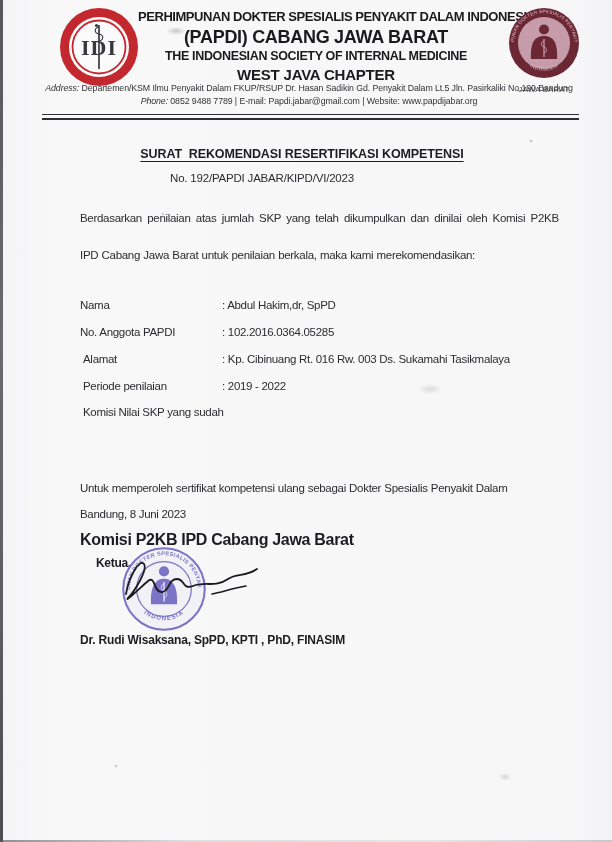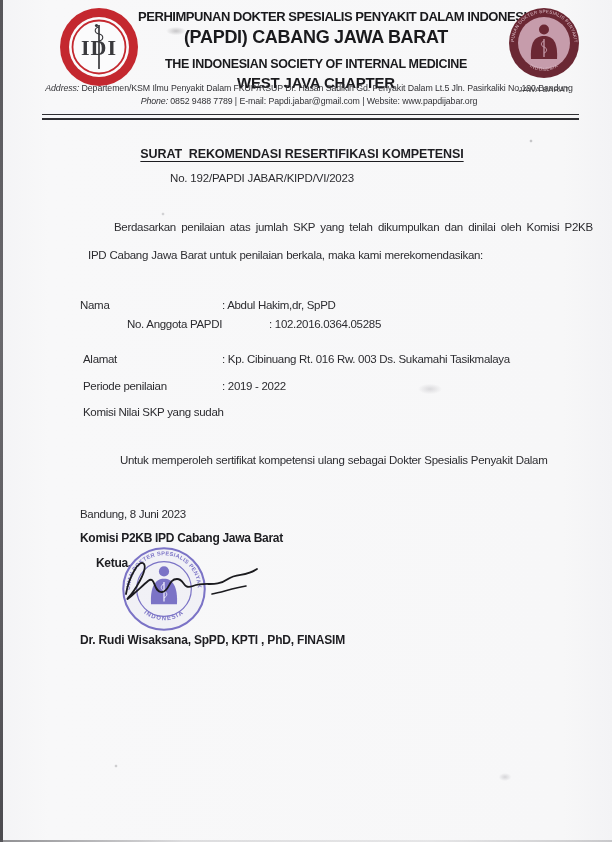--- a/index.html
+++ b/index.html
@@ -29,21 +29,21 @@
     background:linear-gradient(90deg, rgba(90,90,94,.65) 0%, rgba(140,140,144,.25) 30%, rgba(150,150,154,.18) 70%, rgba(120,120,124,.35) 100%);
   }
   .abs { position:absolute; }
   .t   { position:absolute; white-space:nowrap; font-size:11.5px; letter-spacing:-0.3px; color:#2c2c30; }
   .b   { font-weight:bold; color:#1d1d21; }
 
   
   .org-block { position:absolute; left:138px; top:9px; width:356px; text-align:center; color:#1a1a1d; }
   .org-l1 { font-size:13px;   font-weight:bold; letter-spacing:-0.45px; white-space:nowrap; }
   .org-l2 { font-size:18px;   font-weight:bold; letter-spacing:-0.3px;  margin-top:3px; }
-  .org-l3 { font-size:12.5px; font-weight:bold; letter-spacing:-0.35px; margin-top:9px; white-space:nowrap; }
+  .org-l3 { font-size:12.5px; font-weight:bold; letter-spacing:-0.35px; margin-top:1px; white-space:nowrap; }
   .org-l4 { font-size:15px; font-weight:bold; letter-spacing:-0.2px;  margin-top:3px; }
   .addr-block { position:absolute; left:40px; top:82px; width:538px; text-align:center; color:#333337; }
   .addr-line { font-size:8.8px; letter-spacing:-0.1px; line-height:12.5px; white-space:nowrap; }
   .addr-label { font-style:italic; }
   .logo-caption { position:absolute; left:505px; top:85px; width:78px; text-align:center;
                   font-size:7.6px; letter-spacing:0.4px; color:#3c3c40; }
   .rule {
     position:absolute; left:42px; top:114px; width:537px; height:3px;
     border-top:1.2px solid #2e2e32; border-bottom:2.4px solid #2e2e32;
   }
@@ -51,22 +51,22 @@
   
   .doc-title { position:absolute; left:0; top:144px; width:604px; text-align:center; }
   .doc-title span {
     font-size:12.5px; font-weight:bold; letter-spacing:-0.1px; color:#1d1d21;
     text-decoration:underline; text-underline-offset:3px; white-space:pre;
   }
   .doc-number { position:absolute; left:0; top:172px; width:524px; text-align:center;
                 font-size:11.5px; letter-spacing:-0.2px; color:#2c2c30; }
 
   
-  .intro1 { left:80px; top:221px; word-spacing:2.4px;margin-left:34px; }
-  .intro2 { left:88px; top:249px; word-spacing:0.4px;text-align:right; }
+  .intro1 { left:80px; top:212px; word-spacing:2.4px; }
+  .intro2 { left:80px; top:249px; word-spacing:0.4px;text-align:right; }
 
   
   .field-label { position:absolute; left:0; }
   .field-value { position:absolute; left:142px; }
   .field-row   { position:absolute; left:80px; width:470px; height:16px;
                  font-size:11.5px; letter-spacing:-0.3px; white-space:nowrap; }
   .field-row.indent .field-label { left:3px; }
 
   
   .stamp { position:absolute; left:120px; top:545px; width:88px; height:88px; }
@@ -132,41 +132,41 @@
   </div>
   <div class="doc-number">No. 192/PAPDI JABAR/KIPD/VI/2023</div>
 
   <div class="t intro1">Berdasarkan penilaian atas jumlah SKP yang telah dikumpulkan dan dinilai oleh Komisi P2KB</div>
   <div class="t intro2">IPD Cabang Jawa Barat untuk penilaian berkala, maka kami merekomendasikan:</div>
 
   <div class="field-row" style="top:299px;">
     <span class="field-label">Nama</span>
     <span class="field-value">: Abdul Hakim,dr, SpPD</span>
   </div>
-  <div class="field-row" style="top:318px;margin-left:47px;">
+  <div class="field-row" style="top:326px;">
     <span class="field-label">No. Anggota PAPDI</span>
     <span class="field-value">: 102.2016.0364.05285</span>
   </div>
   <div class="field-row indent" style="top:353px;">
     <span class="field-label">Alamat</span>
     <span class="field-value">: Kp. Cibinuang Rt. 016 Rw. 003 Ds. Sukamahi Tasikmalaya</span>
   </div>
   <div class="field-row indent" style="top:380px;">
     <span class="field-label">Periode penilaian</span>
     <span class="field-value">: 2019 - 2022</span>
   </div>
   <div class="field-row indent" style="top:406px;">
     <span class="field-label">Komisi Nilai SKP yang sudah</span>
     <span class="field-value"></span>
   </div>
 
-  <div class="t" style="left:80px; top:454px; word-spacing:0.3px;margin-left:40px;">Untuk memperoleh sertifikat kompetensi ulang sebagai Dokter Spesialis Penyakit Dalam</div>
+  <div class="t" style="left:80px; top:482px; word-spacing:0.3px;">Untuk memperoleh sertifikat kompetensi ulang sebagai Dokter Spesialis Penyakit Dalam</div>
 
   <div class="t" style="left:80px; top:508px;">Bandung, 8 Juni 2023</div>
-  <div class="t b" style="left:80px; top:531px; font-size:12px;">Komisi P2KB IPD Cabang Jawa Barat</div>
+  <div class="t b" style="left:80px; top:531px; font-size:16px;">Komisi P2KB IPD Cabang Jawa Barat</div>
   <div class="t b" style="left:96px; top:556px; font-size:12px;">Ketua,</div>
 
   <div class="stamp">
     <svg width="88" height="88" viewBox="0 0 95 95">
       <circle cx="47.5" cy="47.5" r="44" fill="rgba(123,115,198,0.05)" stroke="#7b73c6" stroke-width="2.2"></circle>
       <circle cx="47.5" cy="47.5" r="29.5" fill="none" stroke="#7b73c6" stroke-width="1.3"></circle>
       <defs>
         <path id="stTop" d="M 11,47.5 A 36.5,36.5 0 1 1 84,47.5"></path>
         <path id="stBot" d="M 16,60 A 34,34 0 0 0 79,60"></path>
       </defs>

